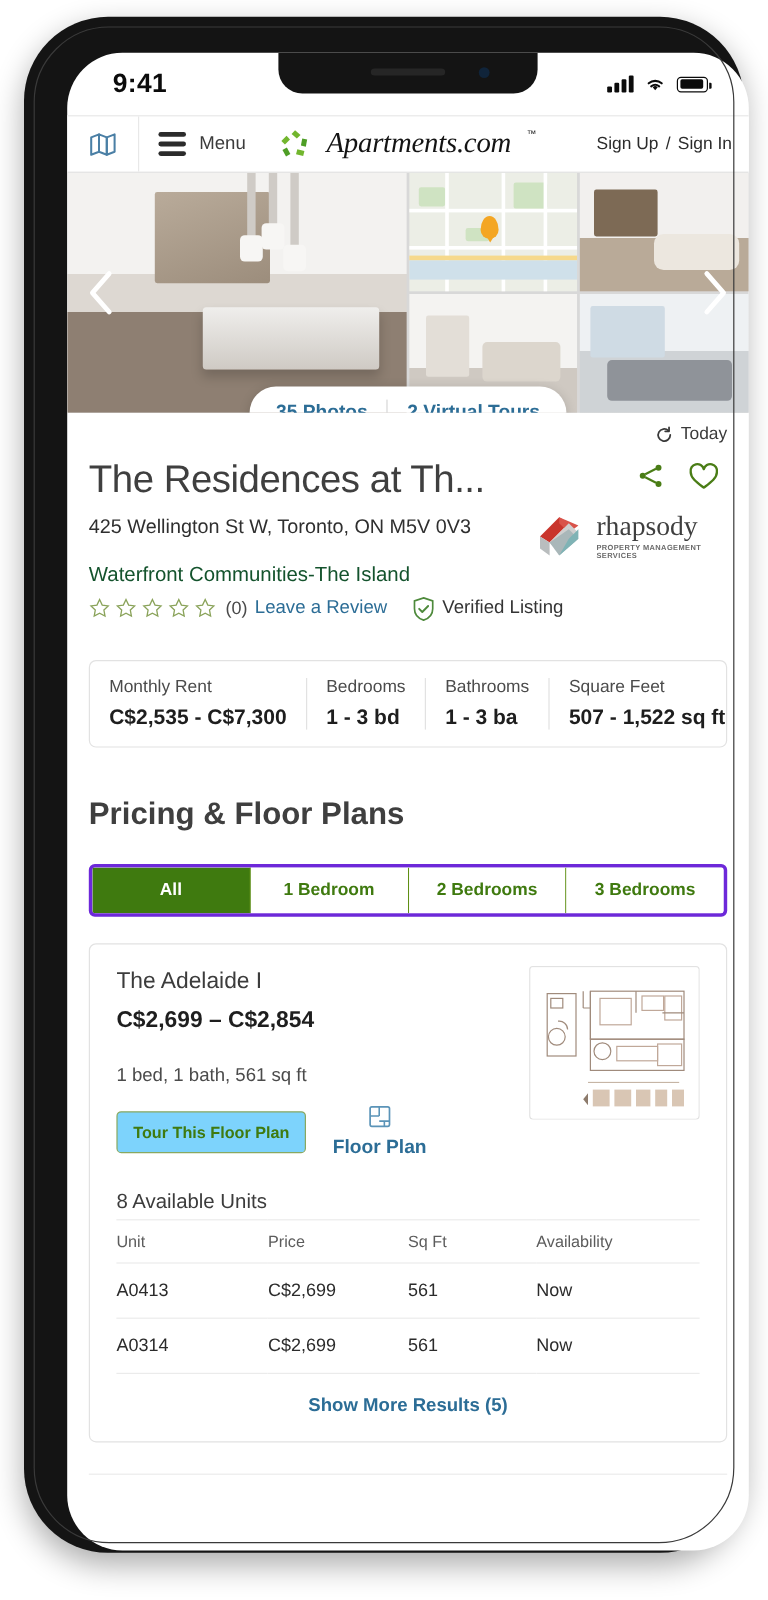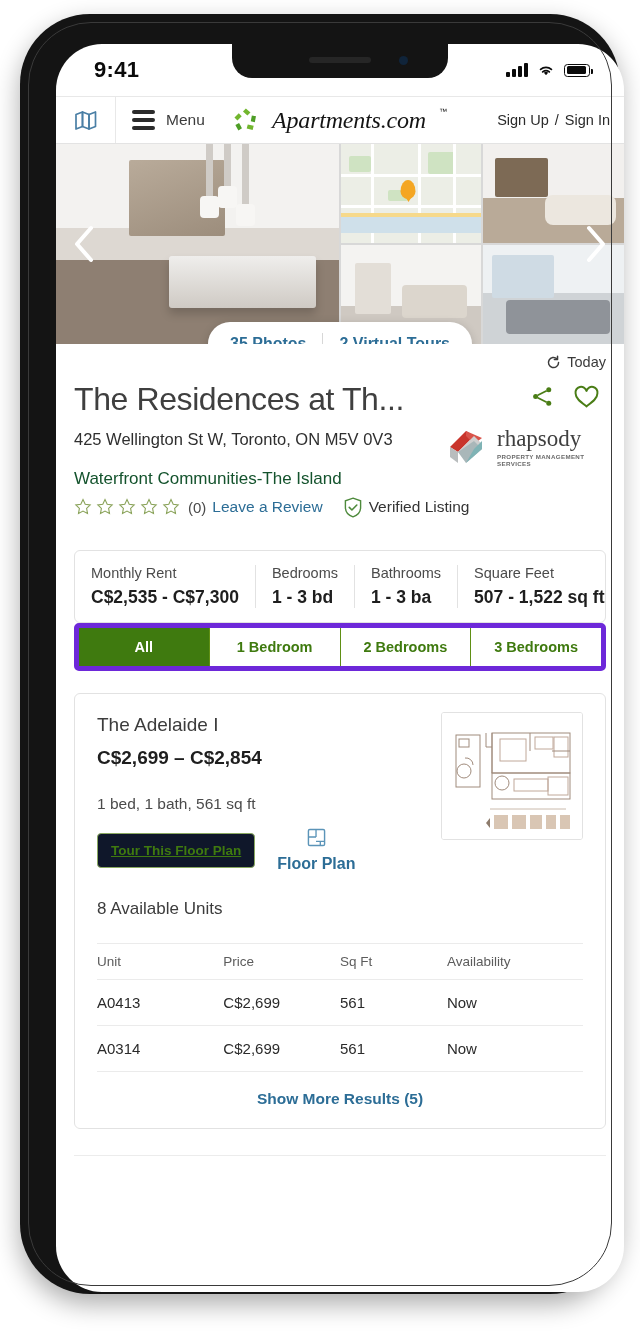--- a/index.html
+++ b/index.html
@@ -122,37 +122,37 @@
 
   
   .stats{margin:18px 0 0;border:1px solid #e2e2e2;border-radius:6px;display:flex;padding:14px 0;}
   .stat{padding:0 16px;border-right:1px solid #e2e2e2;}
   .stat:last-child{border-right:none;}
   .stat-label{font-size:14.5px;color:#4b4b4b;}
   .stat-value{font-size:17.5px;font-weight:700;color:#1e1e1e;margin-top:6px;white-space:nowrap;}
 
   
   .sec-title{font-size:26px;color:#3f3f3f;margin:40px 0 26px;}
-  .tabs{display:flex;border:5px solid #6d28d9;border-radius:5px;overflow:hidden;}
+  .tabs{display:flex;border:3px solid #6d28d9;border-radius:5px;overflow:hidden;}
   .tab{flex:1;text-align:center;padding:11px 0;font-size:14.5px;font-weight:700;color:#3f7a0f;background:#fff;border-right:1px solid #5f8f14;cursor:pointer;}
   .tab:last-child{border-right:none;}
   .tab.active{background:#3f7a0f;color:#fff;}
 
   
   .fp-card{margin-top:22px;border:1px solid #e2e2e2;border-radius:6px;padding:20px 22px 16px;position:relative;background:#fff;}
   .fp-name{font-size:19px;color:#3c3c3c;}
   .fp-price{font-size:19px;font-weight:700;color:#1e1e1e;margin-top:11px;}
   .fp-meta{font-size:15.5px;color:#4b4b4b;margin-top:26px;}
   .fp-row{display:flex;align-items:center;gap:22px;margin-top:15px;}
-  .fp-btn{border:1px solid #89a860;border-radius:4px;padding:9px 13px;font-size:13.5px;font-weight:700;color:#3f7a0f;background:#0f172a;cursor:pointer;text-decoration:underline;}
+  .fp-btn{border:1px solid #89a860;border-radius:4px;padding:9px 13px;font-size:13.5px;font-weight:700;color:#3f7a0f;background:#7dd3fc;cursor:pointer;}
   .fp-link{display:flex;align-items:center;gap:8px;font-size:16px;color:#2c6d96;font-weight:600;text-decoration:none;cursor:pointer;flex-direction:column;}
   .fp-thumb{position:absolute;right:22px;top:18px;width:142px;height:128px;border:1px solid #e2e2e2;border-radius:3px;background:#fff;overflow:hidden;}
 
   .units-title{font-size:17px;color:#3c3c3c;margin-top:26px;}
-  table.units{width:100%;border-collapse:collapse;margin-top:24px;}
+  table.units{width:100%;border-collapse:collapse;margin-top:4px;}
   table.units th{font-size:13.5px;color:#5c5c5c;font-weight:400;text-align:left;padding:10px 0;border-top:1px solid #ebebeb;border-bottom:1px solid #ebebeb;}
   table.units td{font-size:15px;color:#2b2b2b;padding:14px 0;border-bottom:1px solid #ebebeb;}
   table.units th:nth-child(1),table.units td:nth-child(1){width:26%;}
   table.units th:nth-child(2),table.units td:nth-child(2){width:24%;}
   table.units th:nth-child(3),table.units td:nth-child(3){width:22%;}
   .show-more{text-align:center;padding:18px 0 4px;font-size:15.5px;color:#2c6d96;font-weight:600;cursor:pointer;}
 
   .next-sec{margin-top:26px;border-top:1px solid #ececec;padding-top:14px;}
   .next-sec-title{font-size:24px;color:#3f3f3f;}
 </style>
@@ -365,20 +365,21 @@
         <div class="stat">
           <div class="stat-label">Bathrooms</div>
           <div class="stat-value">1 - 3 ba</div>
         </div>
         <div class="stat">
           <div class="stat-label">Square Feet</div>
           <div class="stat-value">507 - 1,522 sq ft</div>
         </div>
       </div>
 
+      <h2 class="sec-title">Pricing &amp; Floor Plans</h2>
 
       <div class="tabs">
         <div class="tab active">All</div>
         <div class="tab">1 Bedroom</div>
         <div class="tab">2 Bedrooms</div>
         <div class="tab">3 Bedrooms</div>
       </div>
 
       <div class="fp-card">
         <div class="fp-name">The Adelaide I</div>

